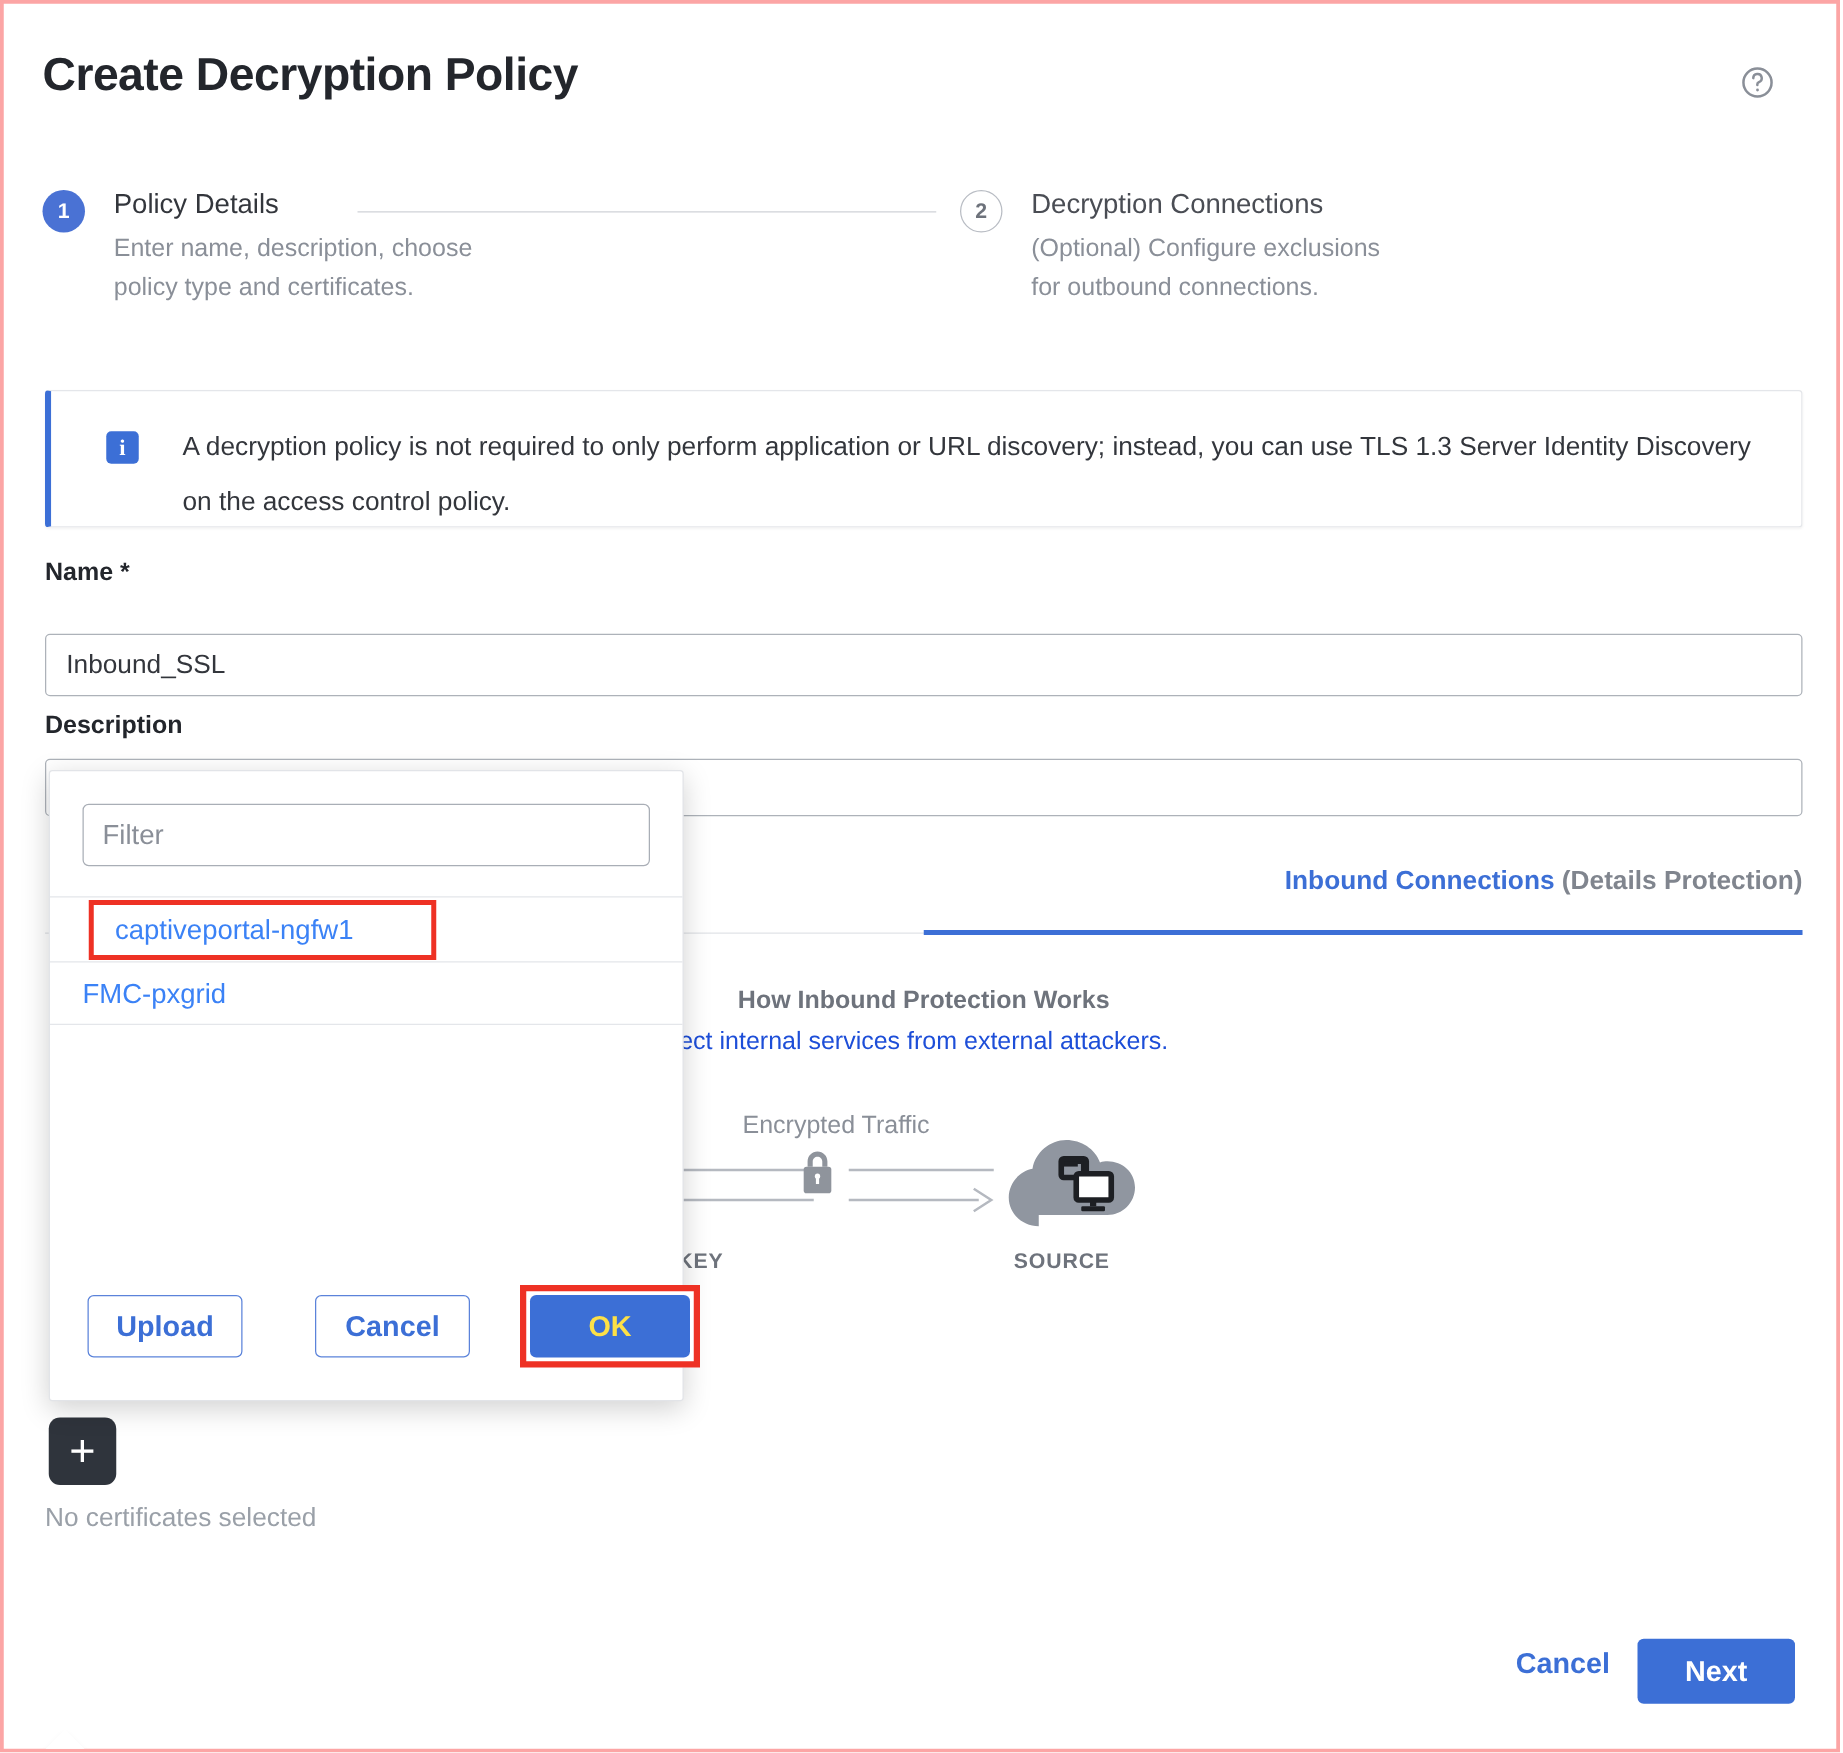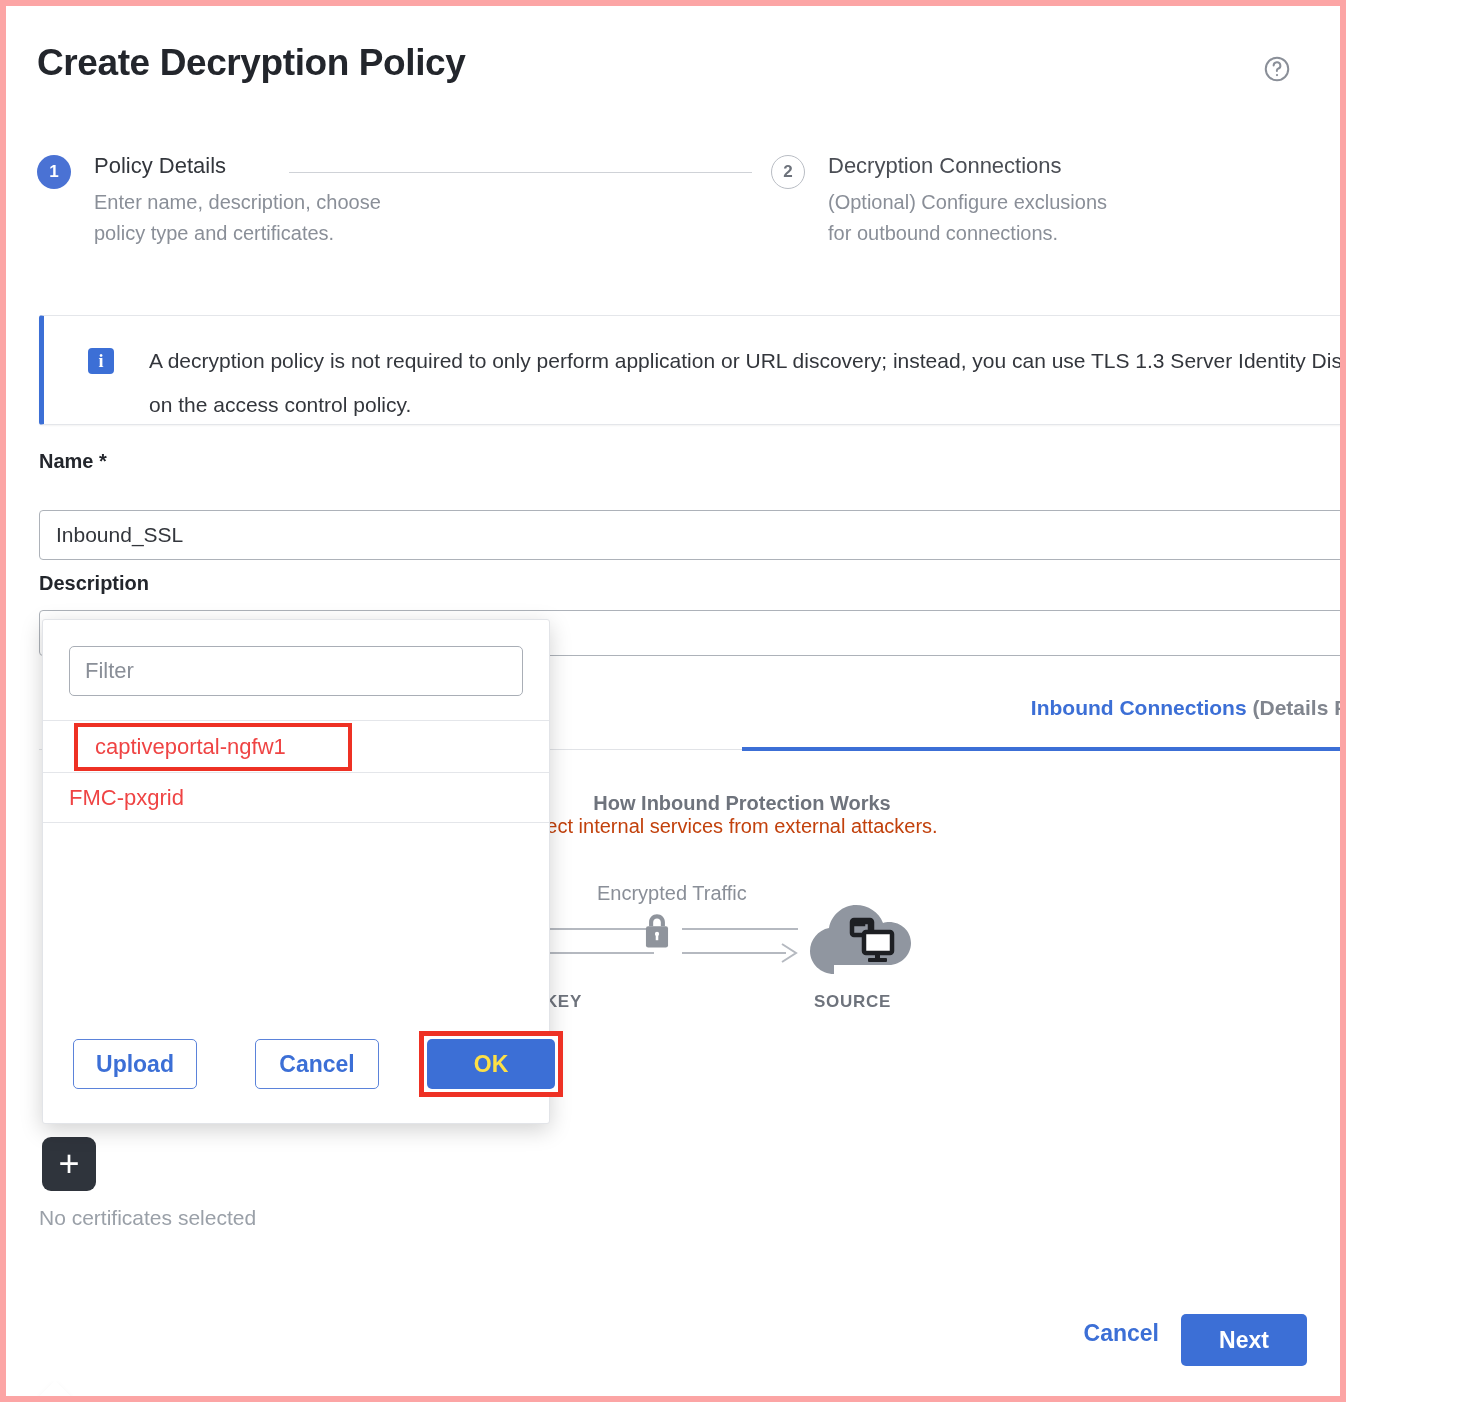--- a/index.html
+++ b/index.html
@@ -4,24 +4,24 @@
 <title>Create Decryption Policy</title>
 <style>
   * { box-sizing: border-box; }
   html, body {
     margin: 0; padding: 0;
     background: #ffffff;
     font-family: "Liberation Sans", "DejaVu Sans", sans-serif;
   }
   #page {
     position: relative;
-    width: 1346px;
+    width: 1472px;
     height: 1402px;
     background: #ffffff;
-    border: 6px solid #fca5a5;
+    border: 3px solid #fca5a5;
     overflow: hidden;
     text-decoration: underline;
   }
 
   
   .page-title {
     position: absolute;
     left: 31px; top: 36px;
     font-size: 37px;
     font-weight: 700;
@@ -137,21 +137,21 @@
     position: absolute;
     left: 33px; top: 770px;
     width: 1406px; height: 300px;
     text-align: center;
   }
   .howto-title {
     font-size: 20px; font-weight: 700; color: #6e737c;
     margin-top: 16px;
   }
   .howto-sub {
-    font-size: 20px; color: #c2410c; margin-top: 0;
+    font-size: 20px; color: #1d4ed8; margin-top: 10px;
   }
   .diagram {
     position: relative;
     margin: 22px auto 0;
     width: 1000px; height: 150px;
   }
   .dg-line {
     position: absolute;
     height: 2px; background: #b5b9c0;
   }
@@ -235,21 +235,21 @@
     padding: 0 15px;
     outline: none;
   }
   .popup-filter::placeholder { color: #8a8f98; }
   .popup-list { border-top: 1px solid #e4e6ea; }
   .popup-item {
     height: 50px;
     display: flex; align-items: center;
     padding-left: 26px;
     font-size: 22px;
-    color: #ef4444;
+    color: #3b82f6;
     border-bottom: 1px solid #e4e6ea;
     cursor: pointer;
   }
   .popup-item.highlighted {
     margin: 0 0 0 31px;
     width: 278px;
     border: 4px solid #ee3124;
     border-bottom: 4px solid #ee3124;
     padding-left: 17px;
     background: #ffffff;

